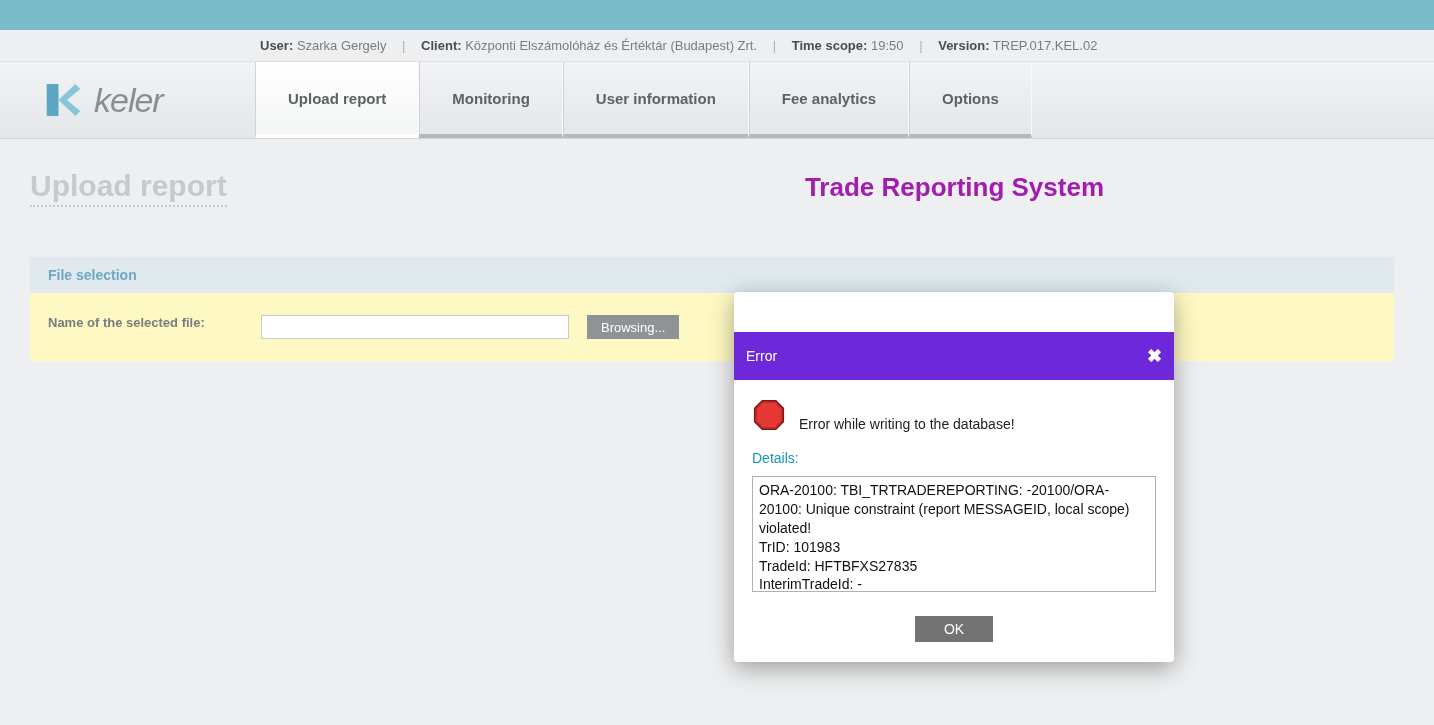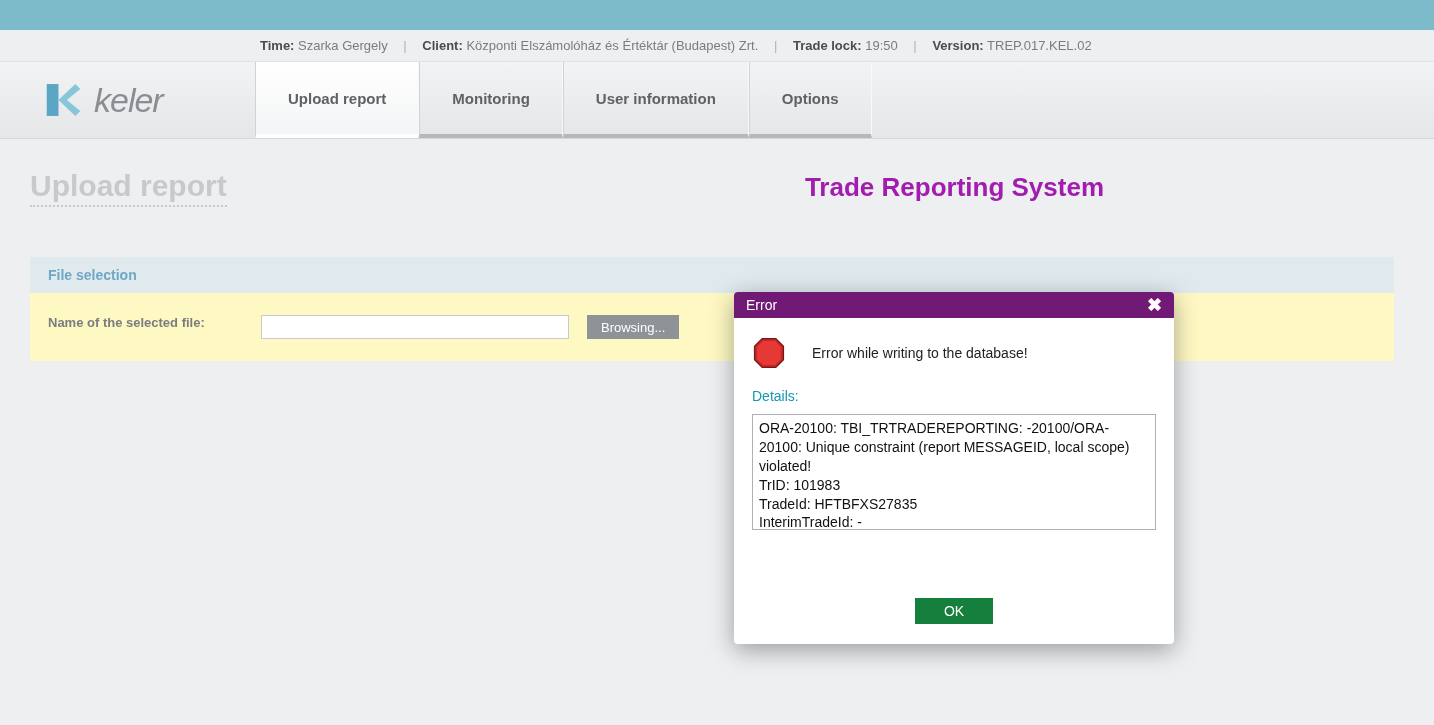--- a/index.html
+++ b/index.html
@@ -144,42 +144,43 @@
       position: absolute;
       left: 734px;
       top: 292px;
       width: 440px;
       background: #fff;
       border-radius: 4px;
       box-shadow: 0 6px 24px rgba(0,0,0,0.35);
       overflow: hidden;
     }
     .modal-title {
-      background: #701a75;
+      background: #6d28d9;
       color: #fff;
       font-size: 14px;
-      padding: 4px 12px;
+      padding: 15px 12px;
       display: flex;
       justify-content: space-between;
       align-items: center;
+      margin-top: 40px;
     }
     .modal-close {
       color: #fff;
       font-size: 18px;
       font-weight: bold;
       cursor: pointer;
       line-height: 1;
     }
     .modal-body {
       padding: 18px 18px 20px 18px;
     }
     .error-row {
       display: flex;
-      align-items: center;
-      gap: 26px;
+      align-items: flex-end;
+      gap: 13px;
       margin-bottom: 18px;
     }
     .stop-icon {
       width: 34px;
       height: 34px;
       flex-shrink: 0;
     }
     .error-msg {
       font-size: 14px;
       color: #222;
@@ -200,43 +201,42 @@
       overflow-y: scroll;
       line-height: 1.35;
       color: #111;
       background: #fff;
     }
     .modal-footer {
       text-align: center;
       margin-top: 20px;
     }
     .ok-btn {
-      background: #15803d;
+      background: #737373;
       color: #fff;
       border: none;
       width: 78px;
       height: 26px;
       font-size: 14px;
       cursor: pointer;
-      margin-top: 44px;
     }
   </style>
 </head>
 <body>
 
 <div class="top-strip"></div>
 
 <div class="info-bar">
-  <span class="bold">Time:</span>
+  <span class="bold">User:</span>
   <span class="val">Szarka Gergely</span>
   <span class="sep">|</span>
   <span class="bold">Client:</span>
   <span class="val">Központi Elszámolóház és Értéktár (Budapest) Zrt.</span>
   <span class="sep">|</span>
-  <span class="bold">Trade lock:</span>
+  <span class="bold">Time scope:</span>
   <span class="val">19:50</span>
   <span class="sep">|</span>
   <span class="bold">Version:</span>
   <span class="val">TREP.017.KEL.02</span>
 </div>
 
 <div class="header-row">
   <div class="logo-area">
     <svg class="logo-icon" viewBox="0 0 50 50">
       <path d="M 8 6 L 22 6 L 22 44 L 8 44 Z" fill="#5aa6c4"></path>
@@ -246,20 +246,23 @@
   </div>
   <div class="nav-tabs">
     <div class="nav-tab active">
         <span>Upload report</span>
       </div>
     <div class="nav-tab">
         <span>Monitoring</span>
       </div>
     <div class="nav-tab">
         <span>User information</span>
+      </div>
+    <div class="nav-tab">
+        <span>Fee analytics</span>
       </div>
     <div class="nav-tab">
         <span>Options</span>
       </div>
   </div>
 </div>
 
 <div class="content-area">
   <div class="page-titles">
     <span class="page-title-left">Upload report</span>

